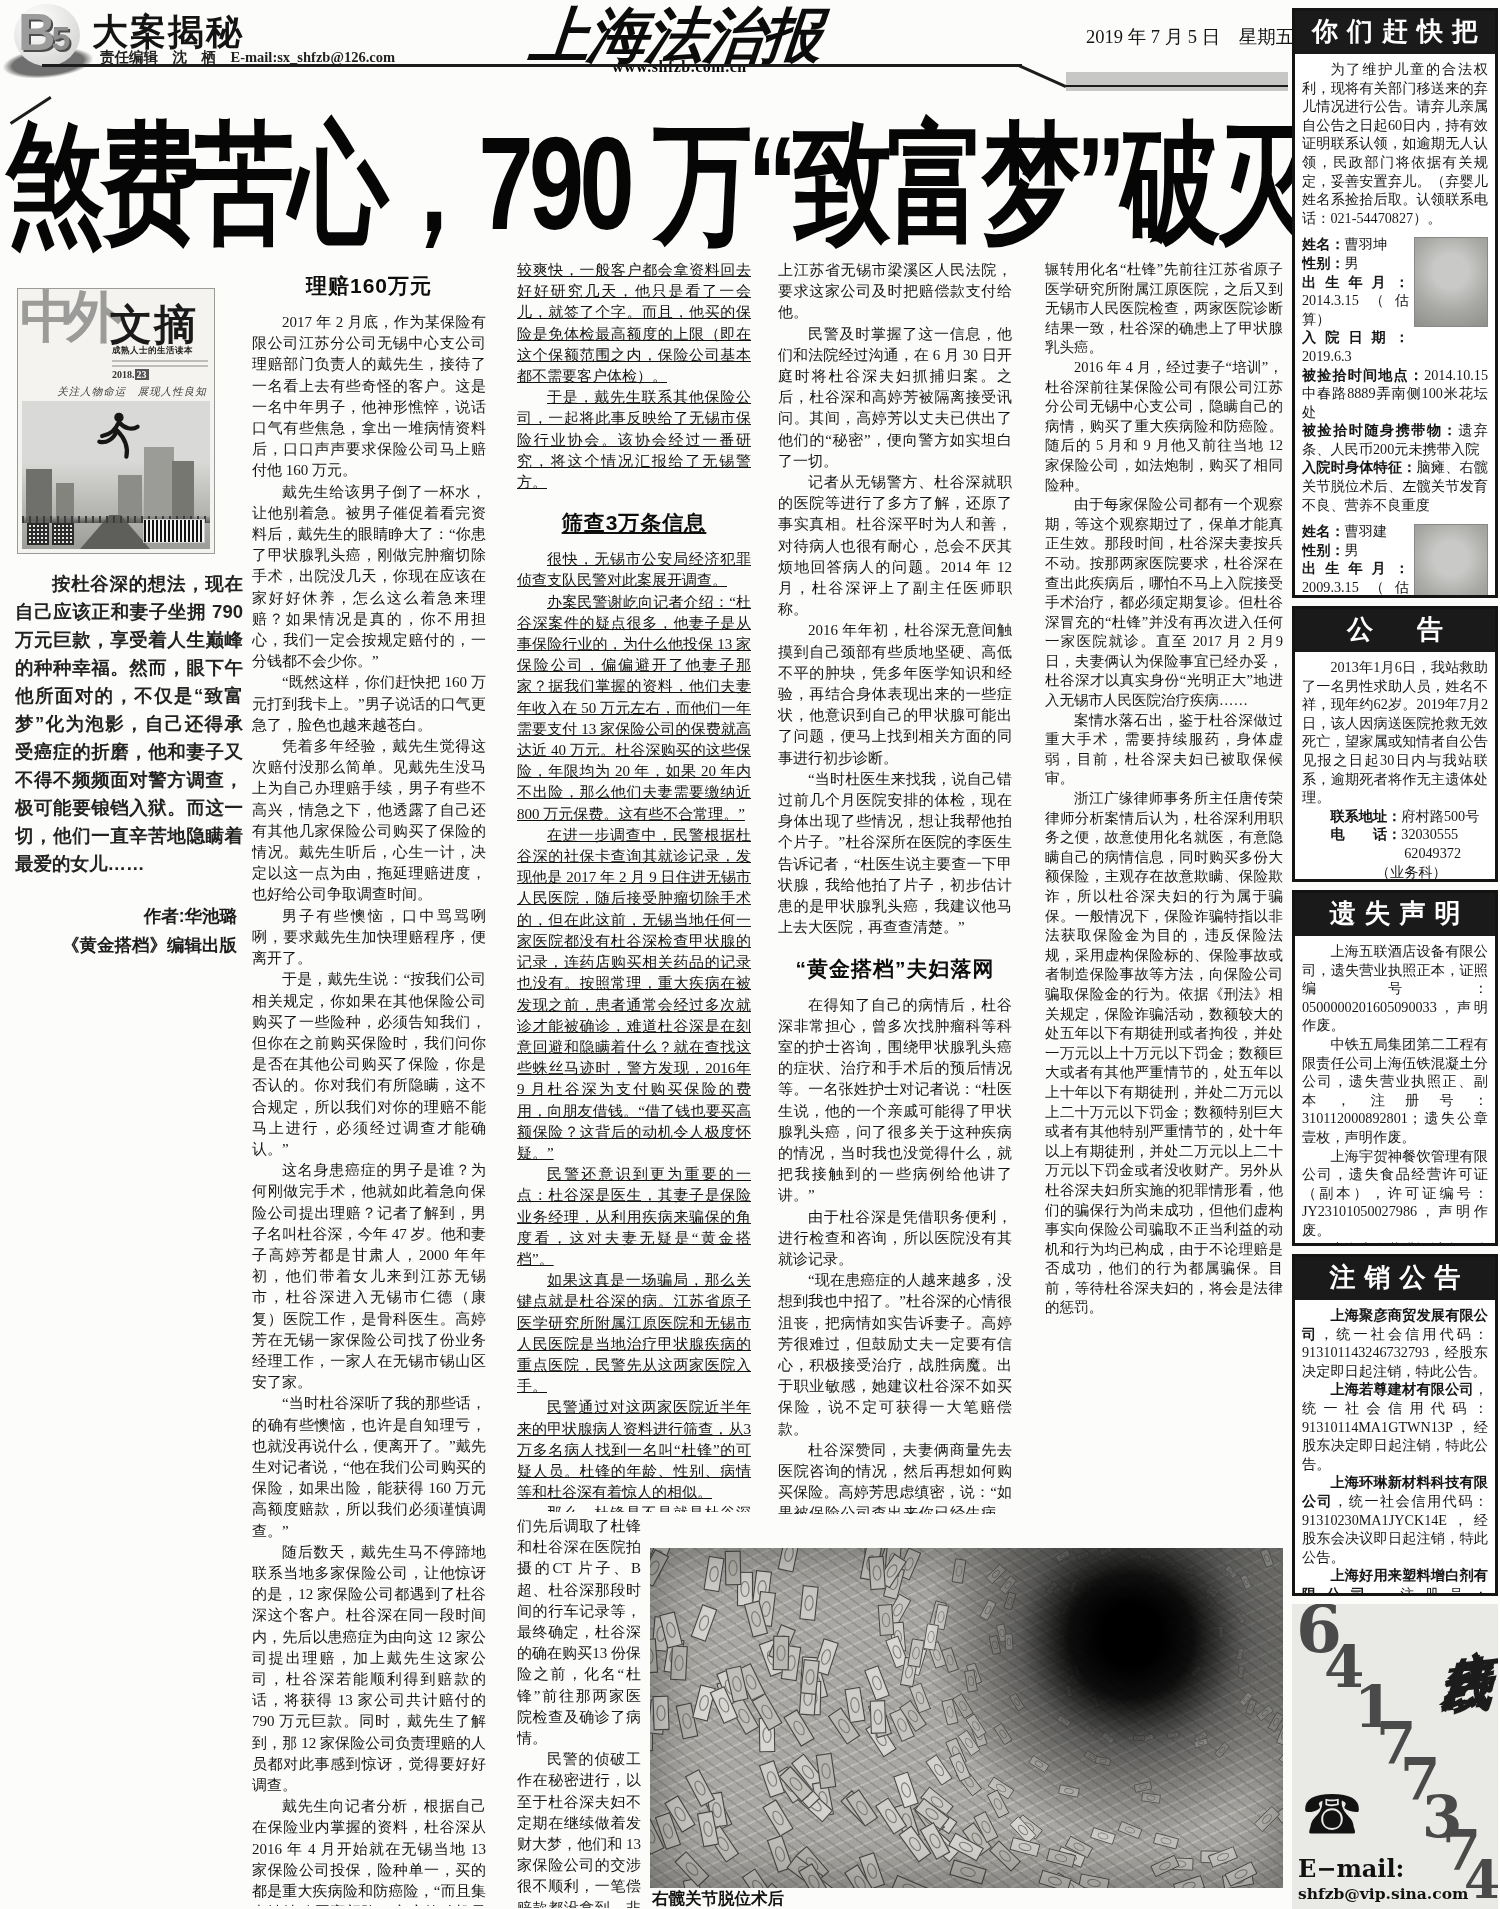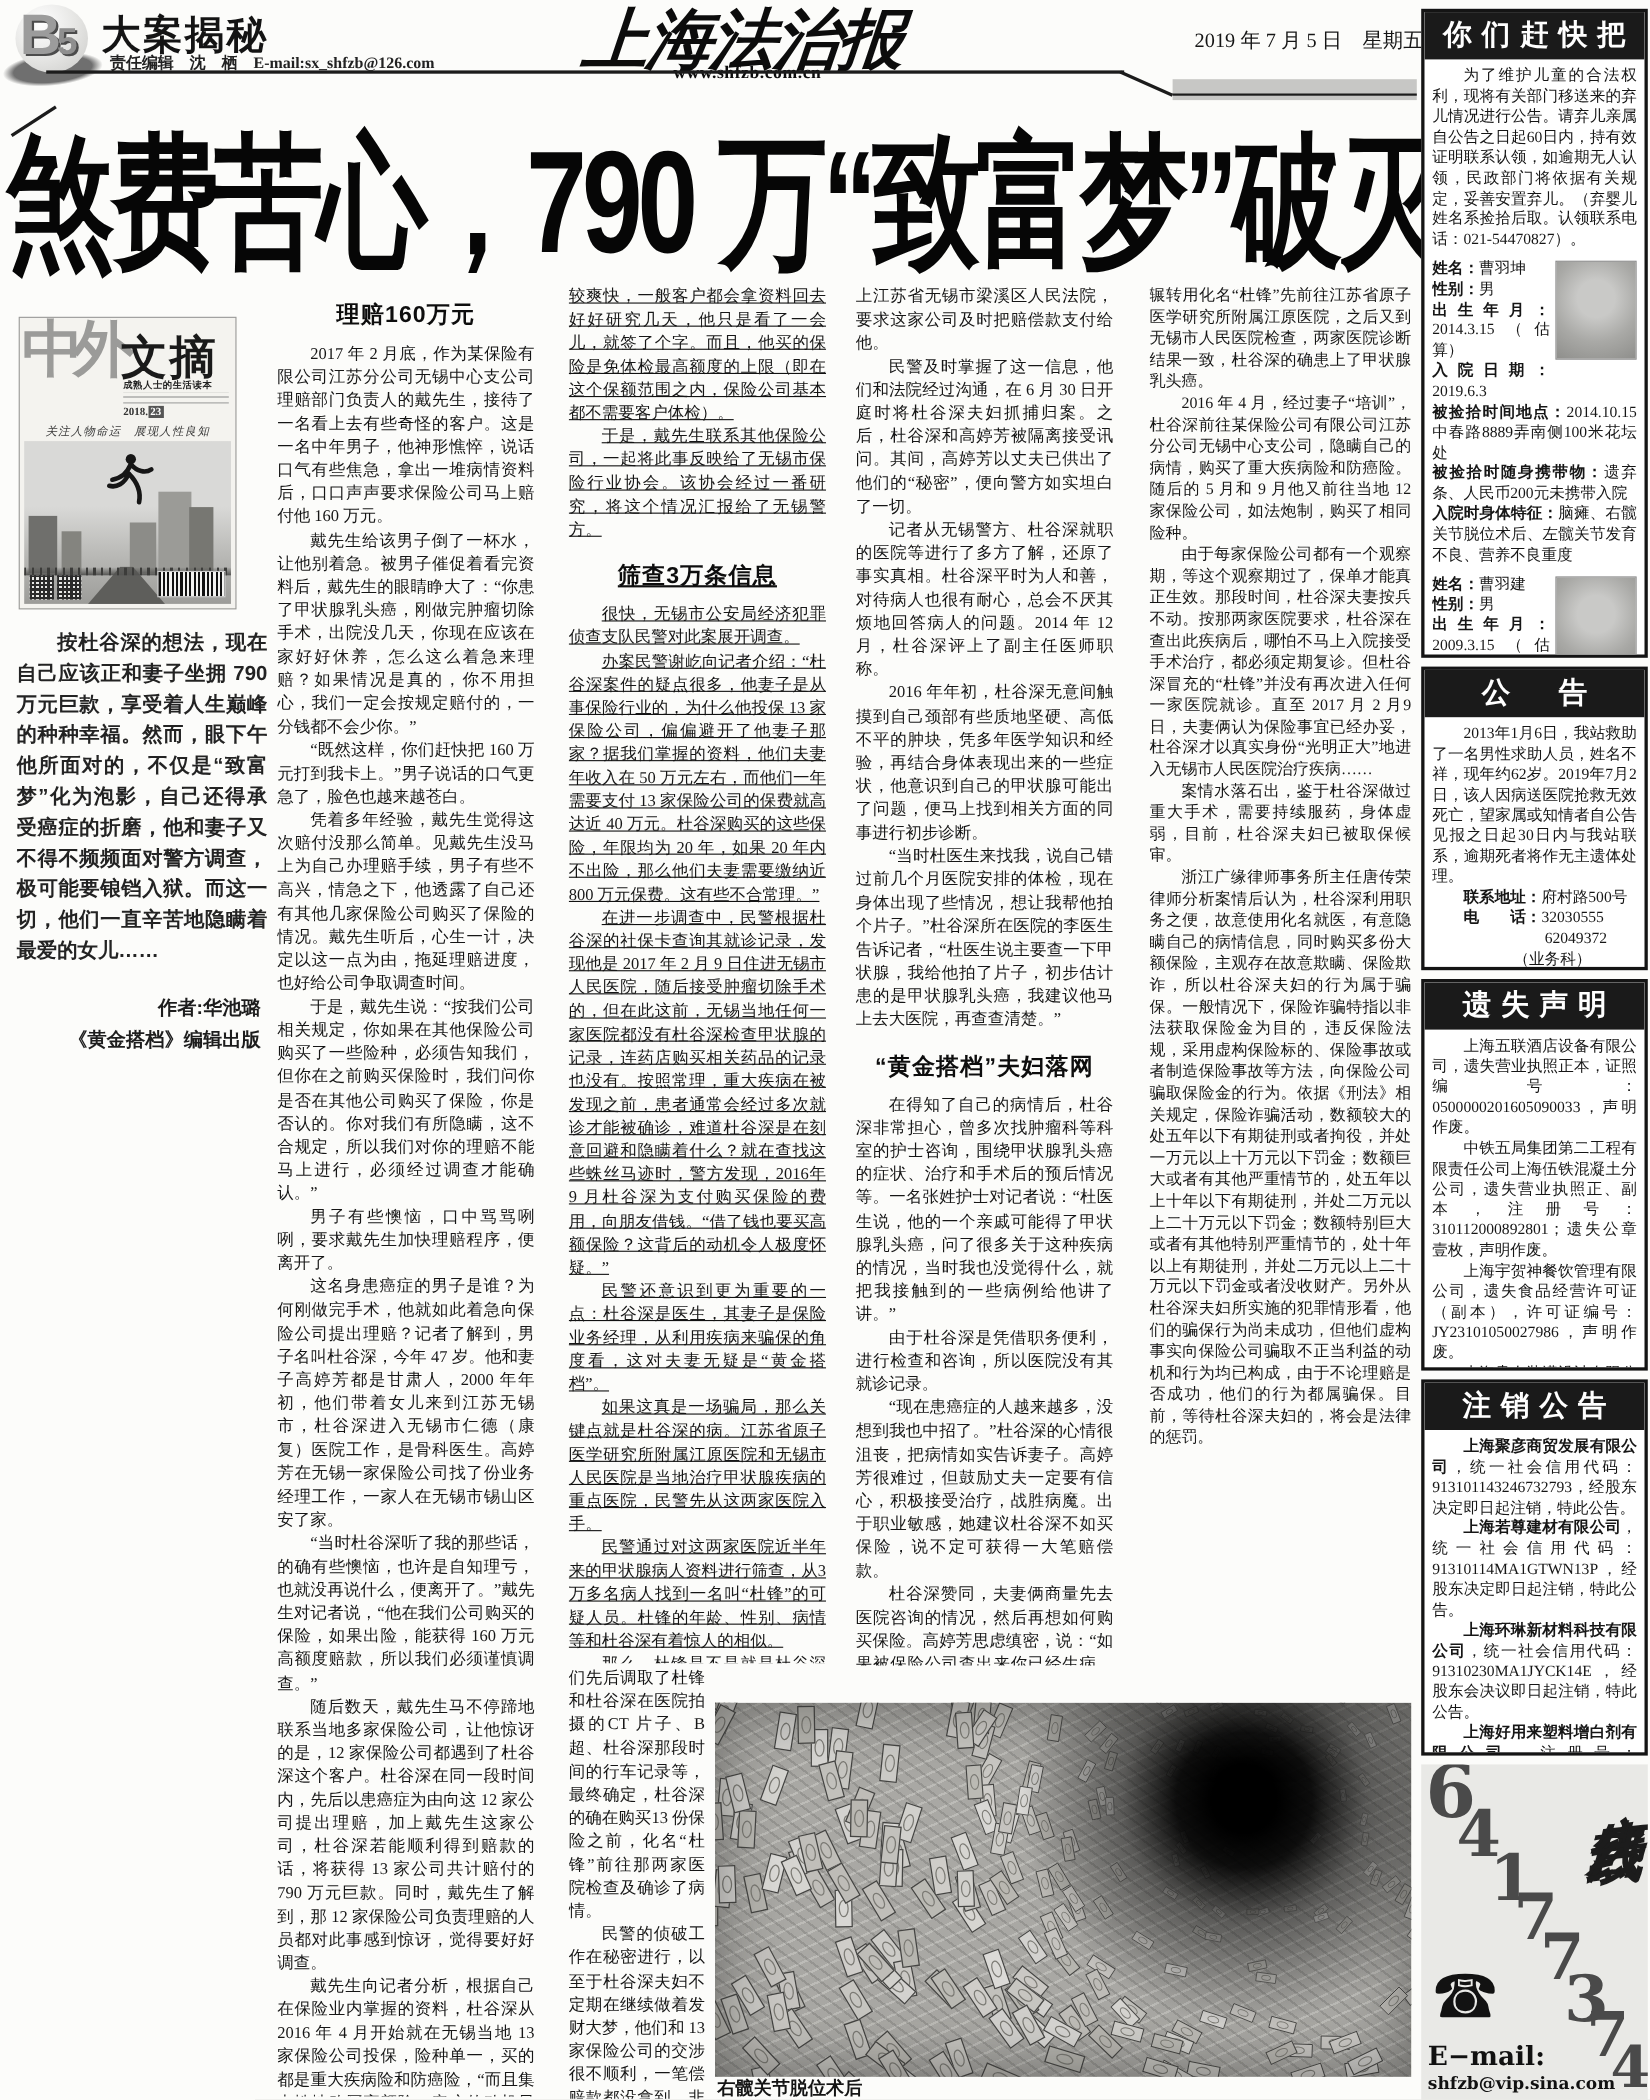--- a/index.html
+++ b/index.html
@@ -49,21 +49,21 @@
   .cover{position:relative;margin:18px 0 0 2px;width:198px;height:266px;background:#f4f3ef;
         border:1px solid #9a9a98;box-sizing:border-box;overflow:hidden;}
   .cover-title-gray{position:absolute;left:2px;top:0px;font-family:"Liberation Sans",sans-serif;
         font-weight:900;font-size:56px;color:#9b9b99;letter-spacing:-10px;line-height:1;}
   .cover-title-black{position:absolute;left:92px;top:8px;font-size:42px;font-weight:700;color:#1a1a1a;letter-spacing:2px;}
   .cover-reader{position:absolute;left:94px;top:56px;font-size:8.5px;font-weight:bold;color:#222;letter-spacing:.5px;}
   .cover-fineprint{position:absolute;left:94px;top:68px;width:96px;height:10px;
         background:repeating-linear-gradient(0deg,#bdbdbb 0 2px,transparent 2px 5px);}
   .cover-issue{position:absolute;left:94px;top:80px;font-size:10px;font-weight:bold;color:#333;}
   .cover-issue b{background:#555;color:#fff;padding:0 2px;}
-  .cover-tagline{position:absolute;left:0;top:96px;width:100%;text-align:center;font-size:10.5px;
+  .cover-tagline{position:absolute;left:16px;top:96px;width:100%;text-align:center;font-size:10.5px;
         font-style:italic;letter-spacing:1px;color:#3a3a3a;}
   .cover-photo{position:absolute;left:4px;top:112px;width:188px;height:148px;overflow:hidden;
         background:linear-gradient(#d9d9d7 0 40%,#b9b9b6 70%,#9c9c99);}
   .bld{position:absolute;bottom:28px;background:#6f6f6c;}
   .road{position:absolute;bottom:0;left:58px;width:70px;height:34px;background:#5e5e5b;
         clip-path:polygon(42% 0,58% 0,100% 100%,0 100%);}
   .fence{position:absolute;bottom:26px;left:0;width:100%;height:7px;background:
         repeating-linear-gradient(90deg,#3c3c3a 0 2px,transparent 2px 7px),linear-gradient(#55555311,#555553);}
   .jumper{position:absolute;left:68px;top:8px;}
   .qr{position:absolute;bottom:4px;width:22px;height:22px;background:
@@ -182,22 +182,22 @@
       <div>《黄金搭档》编辑出版</div>
     </div>
   </div>
 
   <div class="col" id="col2">
       <div class="subhead">理赔160万元</div>
       <p>2017 年 2 月底，作为某保险有限公司江苏分公司无锡中心支公司理赔部门负责人的戴先生，接待了一名看上去有些奇怪的客户。这是一名中年男子，他神形憔悴，说话口气有些焦急，拿出一堆病情资料后，口口声声要求保险公司马上赔付他 160 万元。</p>
       <p>戴先生给该男子倒了一杯水，让他别着急。被男子催促着看完资料后，戴先生的眼睛睁大了：“你患了甲状腺乳头癌，刚做完肿瘤切除手术，出院没几天，你现在应该在家好好休养，怎么这么着急来理赔？如果情况是真的，你不用担心，我们一定会按规定赔付的，一分钱都不会少你。”</p>
       <p>“既然这样，你们赶快把 160 万元打到我卡上。”男子说话的口气更急了，脸色也越来越苍白。</p>
       <p>凭着多年经验，戴先生觉得这次赔付没那么简单。见戴先生没马上为自己办理赔手续，男子有些不高兴，情急之下，他透露了自己还有其他几家保险公司购买了保险的情况。戴先生听后，心生一计，决定以这一点为由，拖延理赔进度，也好给公司争取调查时间。</p>
+      <p>男子有些懊恼，口中骂骂咧咧，要求戴先生加快理赔程序，便离开了。</p>
       <p>于是，戴先生说：“按我们公司相关规定，你如果在其他保险公司购买了一些险种，必须告知我们，但你在之前购买保险时，我们问你是否在其他公司购买了保险，你是否认的。你对我们有所隐瞒，这不合规定，所以我们对你的理赔不能马上进行，必须经过调查才能确认。”</p>
-      <p>男子有些懊恼，口中骂骂咧咧，要求戴先生加快理赔程序，便离开了。</p>
       <p>这名身患癌症的男子是谁？为何刚做完手术，他就如此着急向保险公司提出理赔？记者了解到，男子名叫杜谷深，今年 47 岁。他和妻子高婷芳都是甘肃人，2000 年年初，他们带着女儿来到江苏无锡市，杜谷深进入无锡市仁德（康复）医院工作，是骨科医生。高婷芳在无锡一家保险公司找了份业务经理工作，一家人在无锡市锡山区安了家。</p>
       <p>“当时杜谷深听了我的那些话，的确有些懊恼，也许是自知理亏，也就没再说什么，便离开了。”戴先生对记者说，“他在我们公司购买的保险，如果出险，能获得 160 万元高额度赔款，所以我们必须谨慎调查。”</p>
       <p>随后数天，戴先生马不停蹄地联系当地多家保险公司，让他惊讶的是，12 家保险公司都遇到了杜谷深这个客户。杜谷深在同一段时间内，先后以患癌症为由向这 12 家公司提出理赔，加上戴先生这家公司，杜谷深若能顺利得到赔款的话，将获得 13 家公司共计赔付的 790 万元巨款。同时，戴先生了解到，那 12 家保险公司负责理赔的人员都对此事感到惊讶，觉得要好好调查。</p>
       <p>戴先生向记者分析，根据自己在保险业内掌握的资料，杜谷深从 2016 年 4 月开始就在无锡当地 13 家保险公司投保，险种单一，买的都是重大疾病险和防癌险，“而且集中性地购买高额险，客户的动机显然没那么单纯。”</p>
     </div>
   <div class="col" id="col3a">
       <p class="cont">较爽快，一般客户都会拿资料回去好好研究几天，他只是看了一会儿，就签了个字。而且，他买的保险是免体检最高额度的上限（即在这个保额范围之内，保险公司基本都不需要客户体检）。</p>
       <p>于是，戴先生联系其他保险公司，一起将此事反映给了无锡市保险行业协会。该协会经过一番研究，将这个情况汇报给了无锡警方。</p>
       <div class="subhead">筛查3万条信息</div>
       <p>很快，无锡市公安局经济犯罪侦查支队民警对此案展开调查。</p>

